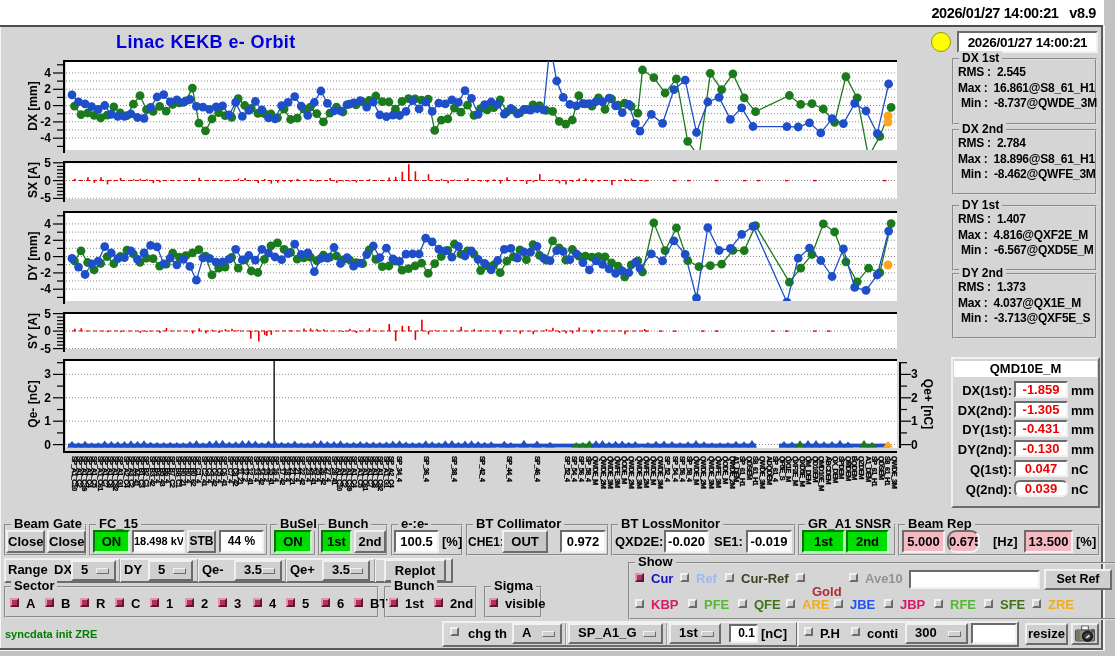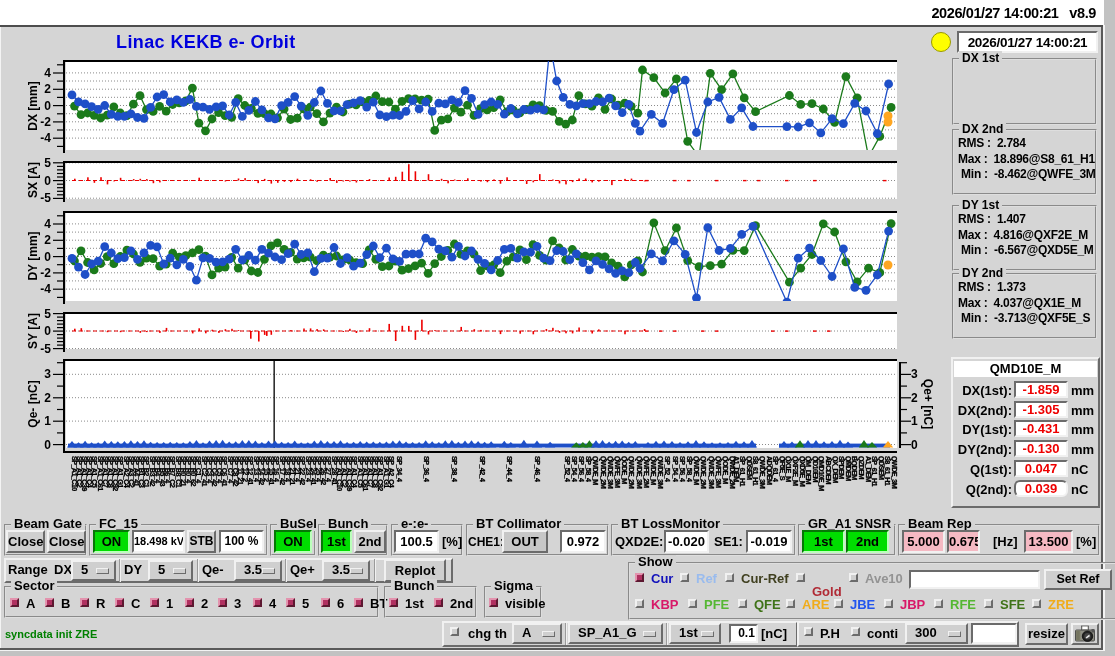--- a/index.html
+++ b/index.html
@@ -36,20 +36,21 @@
 <div class="abs" style="left:0;top:27px;width:1px;height:624px;background:#f4f4f4;"></div>
 <div class="abs" style="left:1101px;top:27px;width:2px;height:624px;background:#5a5a5a;"></div>
 <div class="abs" style="left:1103px;top:25px;width:1.5px;height:626px;background:#f4f4f4;"></div>
 <div class="abs" style="left:0;top:648px;width:1103px;height:1.5px;background:#5a5a5a;"></div>
 <div class="abs" style="left:0;top:649.5px;width:1104px;height:1.5px;background:#f4f4f4;"></div>
 <div class="abs b" style="left:116px;top:32px;font-size:18px;letter-spacing:0.4px;color:#0000dd;">Linac KEKB e- Orbit</div>
 <div class="abs" style="left:931px;top:32px;width:20px;height:20px;border-radius:50%;background:#ffff00;border:1px solid #999900;"></div>
 <div class="sunk" style="left:957px;top:31px;width:141px;height:22px;font-size:13.5px;letter-spacing:-0.3px;line-height:19px;">2026/01/27 14:00:21</div>
 <div class="grp" style="left:952px;top:58px;width:145px;height:67px;">
 <span class="ttl" style="font-size:12px;">DX 1st</span>
+<div style="font-weight:bold;font-size:12px;letter-spacing:-0.25px;line-height:15.5px;padding:5px 0 0 4px;white-space:nowrap;">RMS :&nbsp; 2.545<br>Max :&nbsp; 16.861@S8_61_H1<br>&nbsp;Min :&nbsp; -8.737@QWDE_3M</div>
 </div>
 <div class="grp" style="left:952px;top:129px;width:145px;height:66px;">
 <span class="ttl" style="font-size:12px;">DX 2nd</span>
 <div style="font-weight:bold;font-size:12px;letter-spacing:-0.25px;line-height:15.5px;padding:5px 0 0 4px;white-space:nowrap;">RMS :&nbsp; 2.784<br>Max :&nbsp; 18.896@S8_61_H1<br>&nbsp;Min :&nbsp; -8.462@QWFE_3M</div>
 </div>
 <div class="grp" style="left:952px;top:205px;width:145px;height:66px;">
 <span class="ttl" style="font-size:12px;">DY 1st</span>
 <div style="font-weight:bold;font-size:12px;letter-spacing:-0.25px;line-height:15.5px;padding:5px 0 0 4px;white-space:nowrap;">RMS :&nbsp; 1.407<br>Max :&nbsp; 4.816@QXF2E_M<br>&nbsp;Min :&nbsp; -6.567@QXD5E_M</div>
 </div>
 <div class="grp" style="left:952px;top:273px;width:145px;height:66px;">
@@ -1048,21 +1049,21 @@
     <span class="ttl" style="font-size:13px;">Beam Gate</span>
   </div>
 <div class="btn" style="left:6px;top:530px;width:39px;height:23px;line-height:19px;">Close</div>
 <div class="btn" style="left:47px;top:530px;width:39px;height:23px;line-height:19px;">Close</div>
 <div class="grp" style="left:89px;top:524px;width:179px;height:32px;">
     <span class="ttl" style="font-size:13px;">FC_15</span>
   </div>
 <div class="btn grn" style="left:93px;top:530px;width:37px;height:23px;line-height:19px;">ON</div>
 <div class="sunk" style="left:132px;top:530px;width:53px;height:23px;line-height:19px;font-size:11px;">18.498 kV</div>
 <div class="btn" style="left:187px;top:530px;width:29px;height:23px;line-height:19px;font-size:12px;">STB</div>
-<div class="sunk" style="left:219px;top:530px;width:45px;height:23px;line-height:19px;font-size:12px;">100 %</div>
+<div class="sunk" style="left:219px;top:530px;width:45px;height:23px;line-height:19px;font-size:12px;">44 %</div>
 <div class="grp" style="left:270px;top:524px;width:46px;height:32px;">
     <span class="ttl" style="font-size:13px;">BuSel</span>
   </div>
 <div class="btn grn" style="left:274px;top:530px;width:38px;height:23px;line-height:19px;">ON</div>
 <div class="grp" style="left:318px;top:524px;width:70px;height:32px;">
     <span class="ttl" style="font-size:13px;">Bunch</span>
   </div>
 <div class="btn grn" style="left:321px;top:530px;width:31px;height:23px;line-height:19px;">1st</div>
 <div class="btn" style="left:354px;top:530px;width:32px;height:23px;line-height:19px;">2nd</div>
 <div class="grp" style="left:391px;top:524px;width:72px;height:32px;">
@@ -1085,21 +1086,21 @@
 <div class="sunk" style="left:746px;top:530px;width:46px;height:23px;line-height:19px;">-0.019</div>
 <div class="grp" style="left:798px;top:524px;width:98px;height:32px;">
     <span class="ttl" style="font-size:13px;">GR_A1 SNSR</span>
   </div>
 <div class="btn grn" style="left:802px;top:530px;width:43px;height:23px;line-height:19px;">1st</div>
 <div class="btn grn" style="left:846px;top:530px;width:43px;height:23px;line-height:19px;">2nd</div>
 <div class="grp" style="left:898px;top:524px;width:202px;height:32px;">
     <span class="ttl" style="font-size:13px;">Beam Rep</span>
   </div>
 <div class="sunk pnk" style="left:902px;top:530px;width:43px;height:23px;line-height:19px;">5.000</div>
-<div class="sunk pnk" style="left:947px;top:530px;width:33px;height:23px;line-height:19px;">0.675</div>
+<div class="sunk pnk" style="left:947px;top:530px;width:33px;height:23px;line-height:19px;border-radius:9px;">0.675</div>
 <div class="lbl" style="left:993px;top:534px;">[Hz]</div>
 <div class="sunk pnk" style="left:1024px;top:530px;width:49px;height:23px;line-height:19px;">13.500</div>
 <div class="lbl" style="left:1076px;top:534px;">[%]</div>
 <div class="raised" style="left:4px;top:558px;width:449px;height:25px;"></div>
 <div class="lbl" style="left:8px;top:562px;">Range</div>
 <div class="lbl" style="left:54px;top:562px;">DX</div>
 <div class="opt" style="left:71px;top:560px;width:45px;height:21px;line-height:16px;padding-left:8px;">5<span class="dash"></span></div>
 <div class="vsep" style="left:119px;top:559px;height:23px;"></div>
 <div class="lbl" style="left:124px;top:562px;">DY</div>
 <div class="opt" style="left:148px;top:560px;width:45px;height:21px;line-height:16px;padding-left:8px;">5<span class="dash"></span></div>

